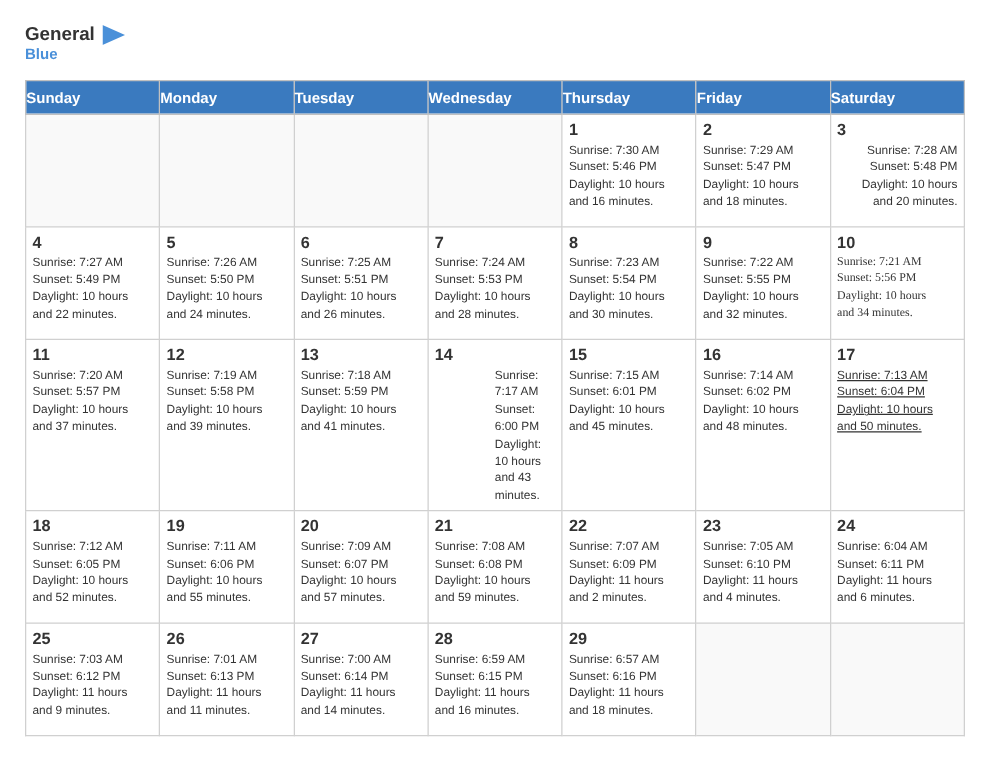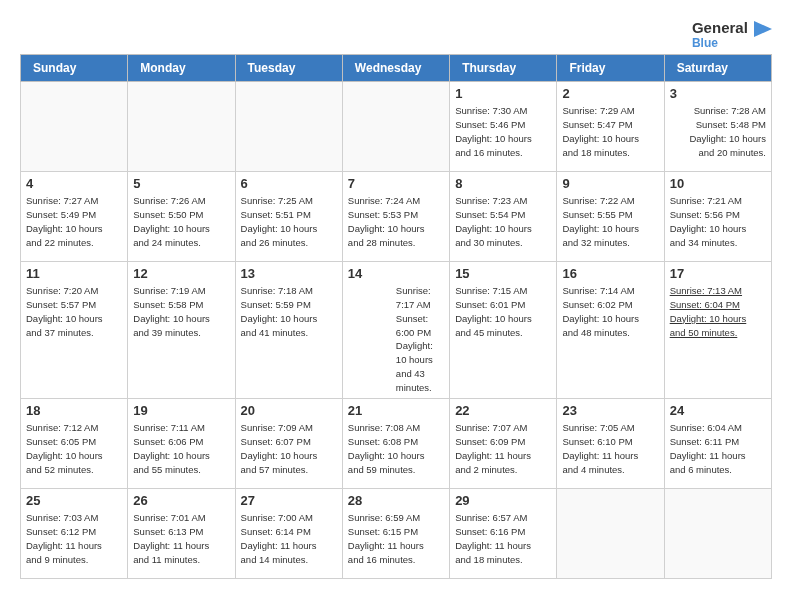--- a/index.html
+++ b/index.html
@@ -5,23 +5,23 @@
     * { box-sizing: border-box; margin: 0; padding: 0; }
     body {
       font-family: Arial, sans-serif;
       background: #fff;
       width: 792px;
       min-height: 612px;
       padding: 20px;
     }
     .header {
       display: flex;
-      justify-content: flex-end;
+      justify-content: flex-start;
       align-items: flex-start;
-      margin-bottom: 4px;
+      margin-bottom: 14px;
     }
     .logo {
       display: flex;
       align-items: center;
       gap: 4px;
     }
     .title-block {
       text-align: right;
     }
     .month-year {
@@ -36,21 +36,21 @@
     table {
       width: 100%;
       border-collapse: collapse;
       table-layout: fixed;
     }
     th {
       background-color: #3a7abf;
       color: #fff;
       font-size: 12px;
       font-weight: bold;
-      padding: 6px 12px;
+      padding: 6px 0;
       text-align: left;
       border: 1px solid #c0c0c0;
     }
     td {
       border: 1px solid #d0d0d0;
       vertical-align: top;
       padding: 4px 5px;
       font-size: 10px;
       color: #333;
       height: 90px;
@@ -169,21 +169,21 @@
         </td>
         <td>
           <div class="day-num">9</div>
           <div class="day-info" style="white-space: pre-line;">Sunrise: 7:22 AM
 Sunset: 5:55 PM
 Daylight: 10 hours
 and 32 minutes.</div>
         </td>
         <td>
           <div class="day-num">10</div>
-          <div class="day-info" style="white-space: pre-line;">Sunrise: 7:21 AM
+          <div class="day-info" style="white-space: pre-line; font-family: Liberation Serif, serif;">Sunrise: 7:21 AM
 Sunset: 5:56 PM
 Daylight: 10 hours
 and 34 minutes.</div>
         </td>
       </tr>
       <tr>
         <td>
           <div class="day-num">11</div>
           <div class="day-info" style="white-space: pre-line;">Sunrise: 7:20 AM
 Sunset: 5:57 PM

